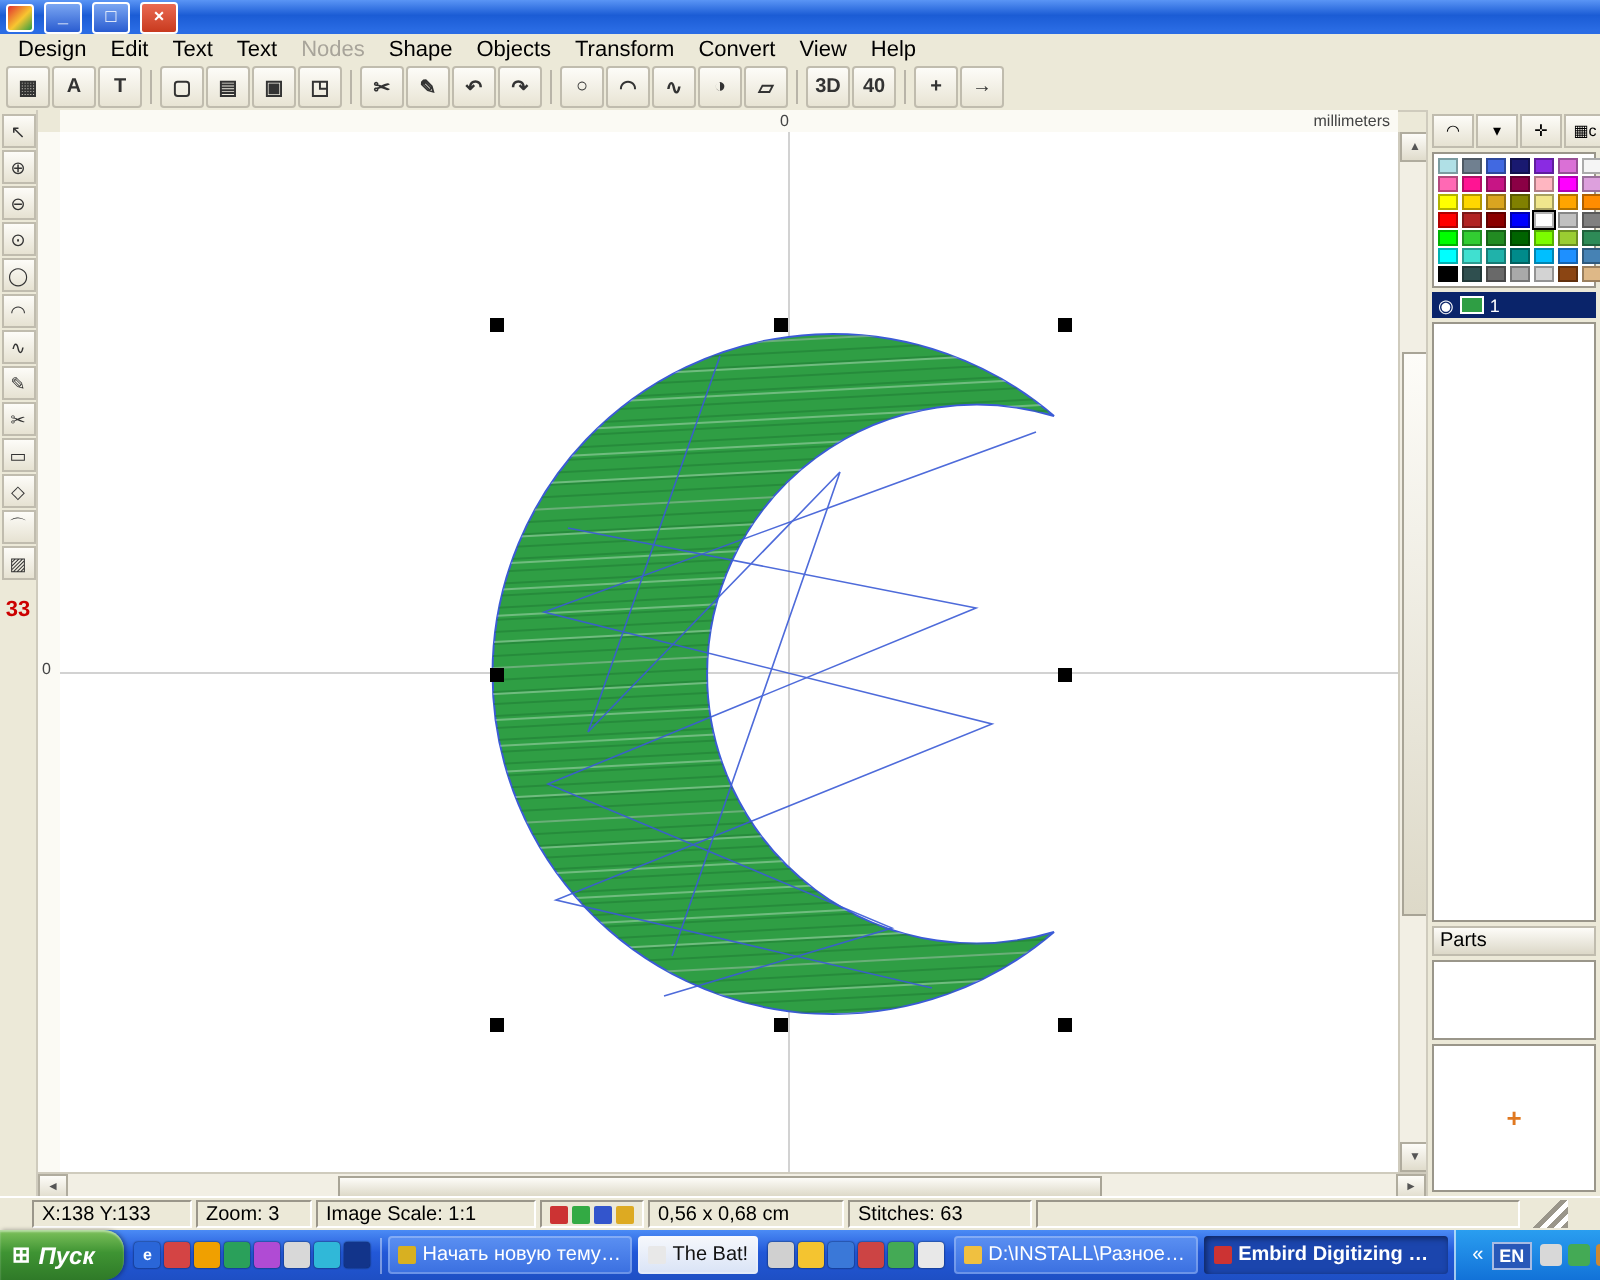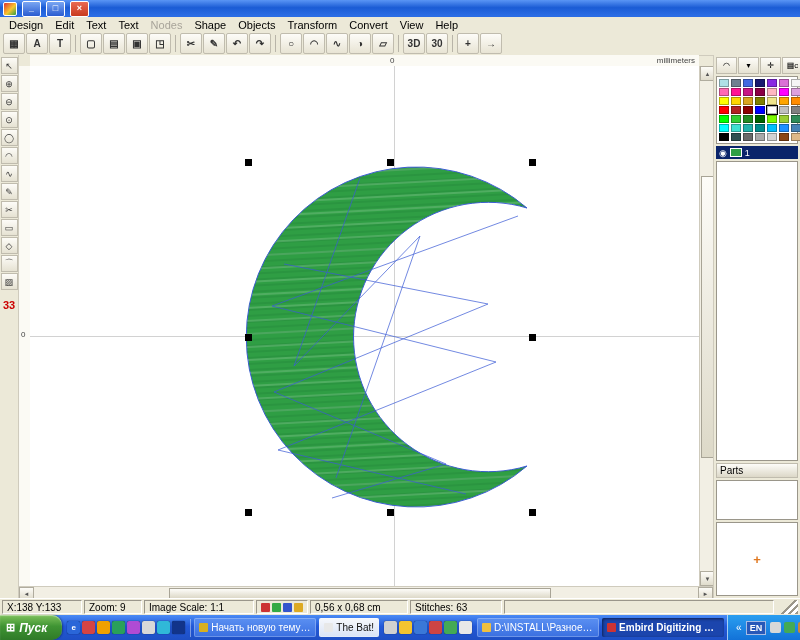--- a/index.html
+++ b/index.html
@@ -85,21 +85,21 @@
   .layer-list{margin:1px;background:#fff;border:1px solid #9a968a;flex:1;}
   .parts-header{margin:1px;border:1px solid #c0bcae;background:linear-gradient(#fdfcf8,#dcd8c8);
     font-size:10px;padding:1px 3px;flex:none;}
   .parts-list{margin:1px;background:#fff;border:1px solid #9a968a;height:38px;flex:none;}
   .preview{margin:1px;background:#fff;border:1px solid #9a968a;height:72px;flex:none;position:relative;}
   .preview-cross{position:absolute;left:50%;top:50%;transform:translate(-50%,-50%);
     color:#e07820;font-size:13px;font-weight:bold;}
 
   
   .statusbar{position:absolute;left:0;top:598px;right:0;height:17px;background:#ece9d8;
-    border-top:1px solid #fff;display:flex;gap:2px;padding:1px 2px;font-size:10px;box-sizing:border-box;}
+    border-top:1px solid #fff;display:flex;gap:2px;padding:1px 16px;font-size:10px;box-sizing:border-box;}
   .seg{border:1px solid;border-color:#9a968a #fff #fff #9a968a;padding:0 4px;
     display:flex;align-items:center;white-space:nowrap;}
   .seg.icons{gap:2px;}
   .st-ico{width:9px;height:9px;border-radius:1px;}
   .seg.fill{flex:1;}
   .grip{width:14px;border:none;background:
     linear-gradient(135deg,transparent 50%,#9a968a 50%,#9a968a 60%,#fff 60%,#fff 70%,#9a968a 70%,#9a968a 80%,#fff 80%,#fff 90%,#9a968a 90%);}
 
   
   .taskbar{position:absolute;left:0;top:615px;right:0;height:25px;
@@ -167,21 +167,21 @@
     <div class="tb-btn">↶</div>
     <div class="tb-btn">↷</div>
     <div class="tb-sep"></div>
     <div class="tb-btn">○</div>
     <div class="tb-btn">◠</div>
     <div class="tb-btn">∿</div>
     <div class="tb-btn">◑</div>
     <div class="tb-btn">▱</div>
     <div class="tb-sep"></div>
     <div class="tb-btn">3D</div>
-    <div class="tb-btn">30</div>
+    <div class="tb-btn">40</div>
     <div class="tb-sep"></div>
     <div class="tb-btn">+</div>
     <div class="tb-btn">→</div>
   </div>
 
 <div class="leftbar">
     <div class="lt-btn">↖</div>
     <div class="lt-btn">⊕</div>
     <div class="lt-btn">⊖</div>
     <div class="lt-btn">⊙</div>
@@ -318,21 +318,21 @@
   <div class="layer-list"></div>
   <div class="parts-header">Parts</div>
   <div class="parts-list"></div>
   <div class="preview">
     <span class="preview-cross">+</span>
   </div>
 </div>
 
 <div class="statusbar">
   <div class="seg" style="width:70px">X:138 Y:133</div>
-  <div class="seg" style="width:48px">Zoom: 9</div>
+  <div class="seg" style="width:48px">Zoom: 3</div>
   <div class="seg" style="width:100px">Image Scale: 1:1</div>
   <div class="seg icons">
       <div class="st-ico" style="background: rgb(204, 51, 51);"></div>
       <div class="st-ico" style="background: rgb(51, 170, 68);"></div>
       <div class="st-ico" style="background: rgb(51, 85, 204);"></div>
       <div class="st-ico" style="background: rgb(221, 170, 34);"></div>
     </div>
   <div class="seg" style="width:88px">0,56 x 0,68 cm</div>
   <div class="seg" style="width:82px">Stitches: 63</div>
   <div class="seg fill"></div>

